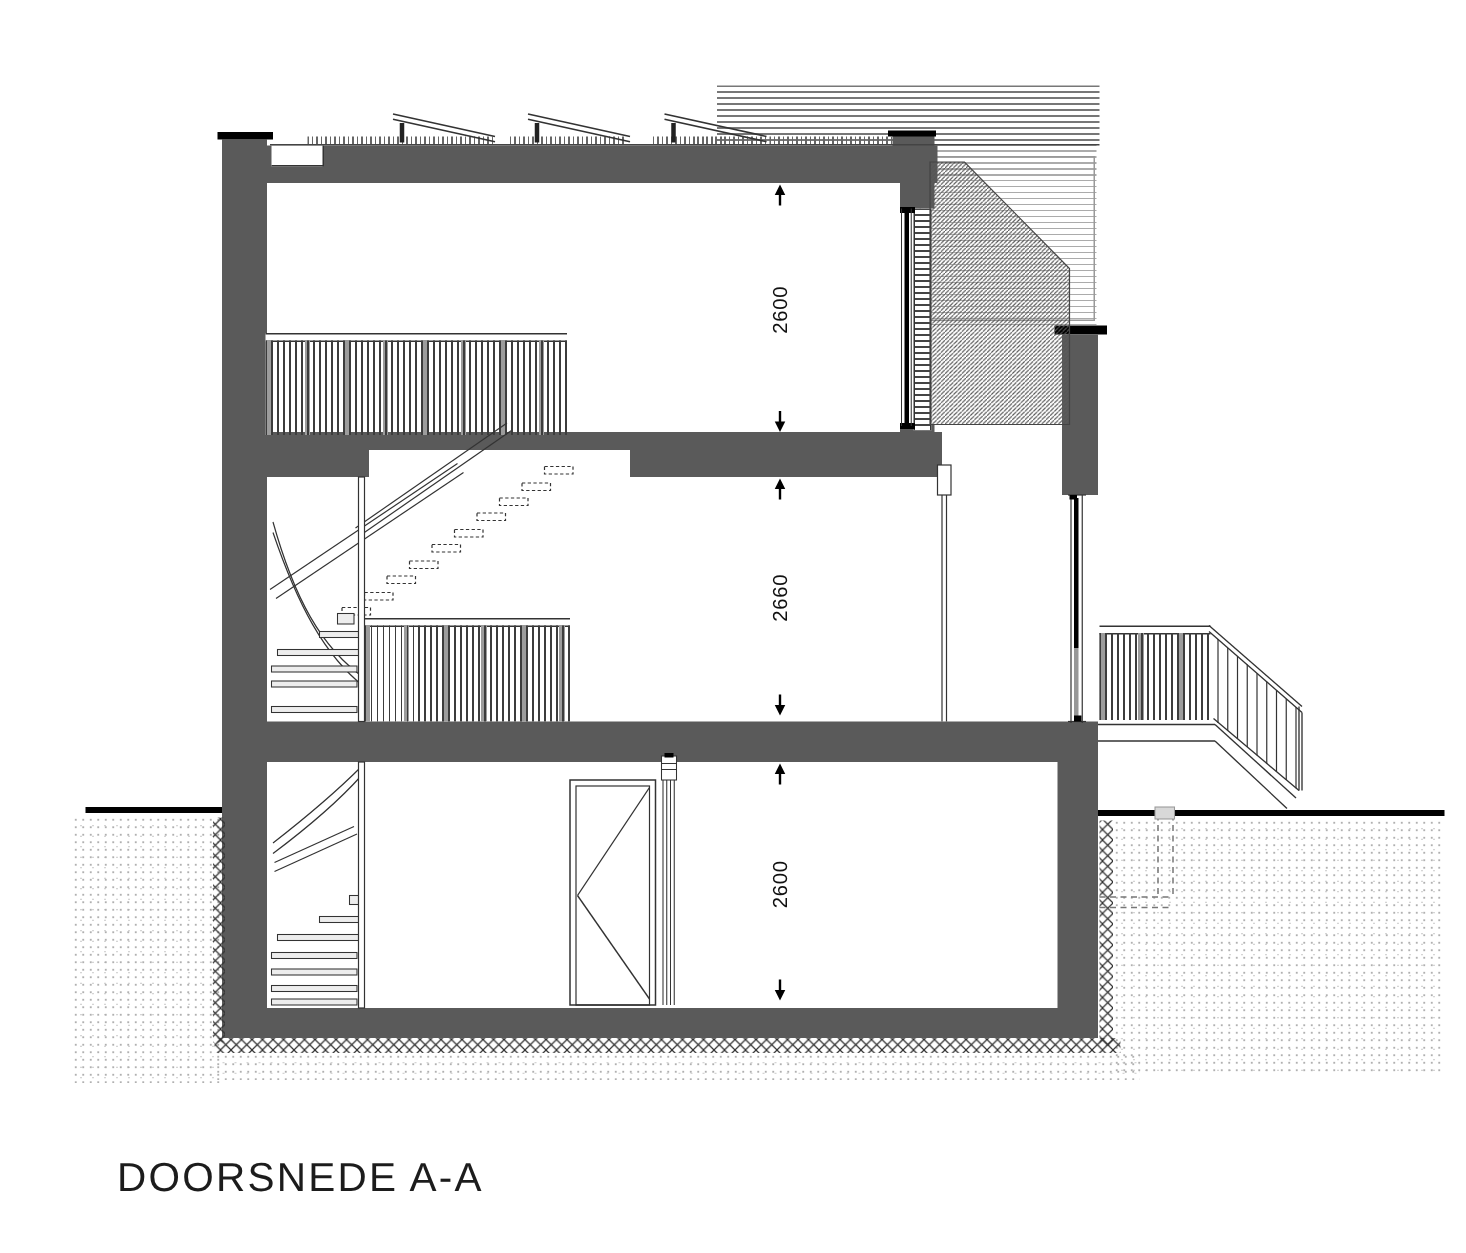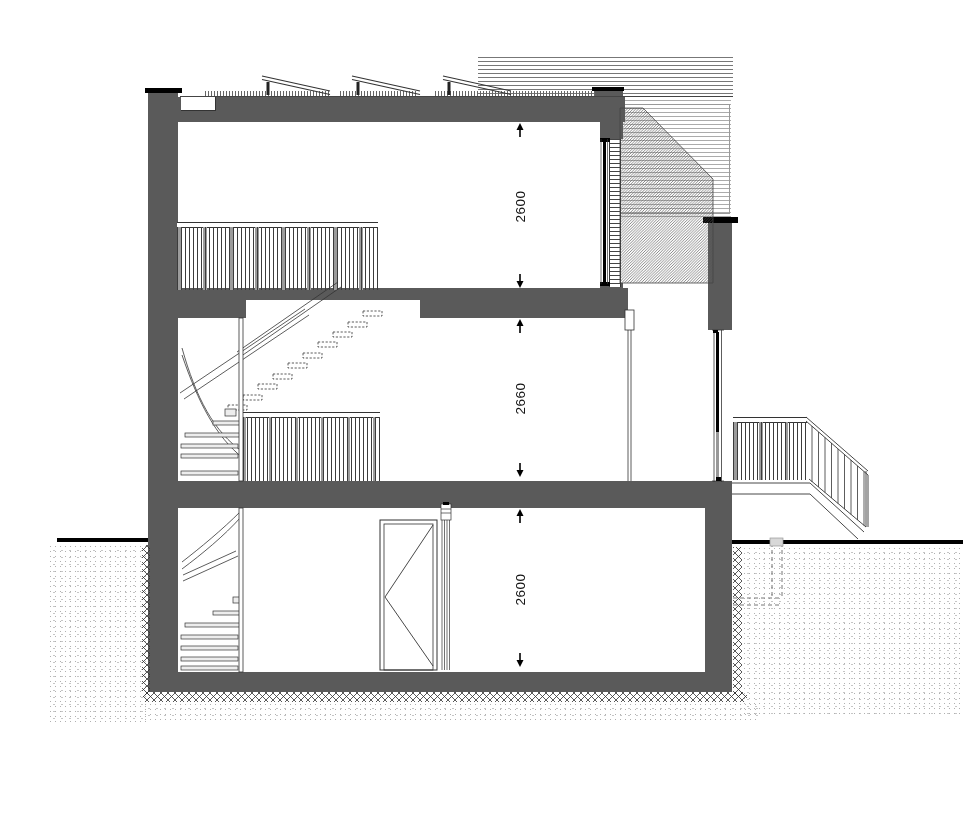--- a/index.html
+++ b/index.html
@@ -262,13 +262,14 @@
         <line x1="520" y1="515" x2="520" y2="523"></line>
       <polygon points="516.5,660 523.5,660 520,667" stroke="none"></polygon>
         <line x1="520" y1="653" x2="520" y2="661"></line>
     </g>
   </svg>
 
   <div class="dim" style="left:498px;top:199px;">2600</div>
   <div class="dim" style="left:498px;top:391px;">2660</div>
   <div class="dim" style="left:498px;top:582px;">2600</div>
 
+  <div class="title">DOORSNEDE A-A</div>
 </div>
 
 </body></html>

